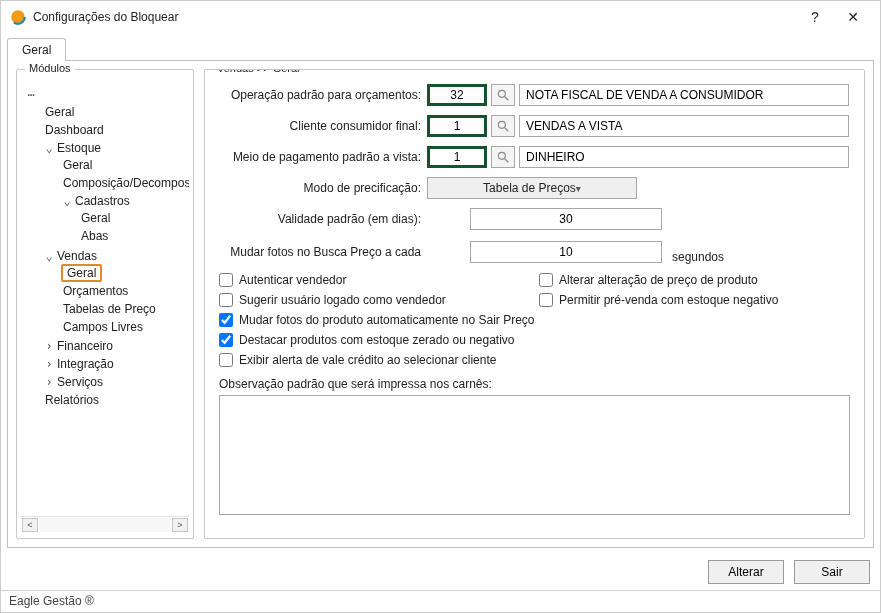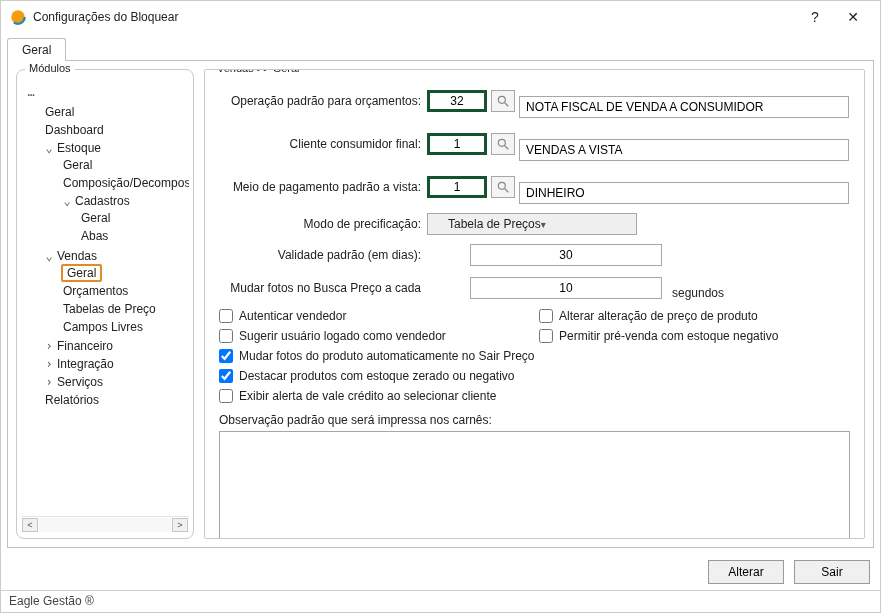--- a/index.html
+++ b/index.html
@@ -6,42 +6,42 @@
   body { margin: 0; background:#fff; color:#222; }
   .window { width:881px; height:613px; border:1px solid #ccc; display:flex; flex-direction:column; background:#fff;}
   .titlebar { display:flex; align-items:center; height:32px; padding:0 8px;}
   .titlebar .icon { width:18px; height:18px; margin-right:6px; }
   .titlebar .title { flex:1; font-size:12px;}
   .titlebar .ctl { width:38px; text-align:center; font-size:14px; cursor:pointer;}
   .tabstrip { margin:4px 6px 0 6px; }
   .tabstrip .tab { display:inline-block; padding:4px 14px; border:1px solid #bfbfbf; border-bottom:none; border-radius:3px 3px 0 0; background:#fff; position:relative; top:1px;}
   .outer-panel { flex:1; margin:0 6px 6px 6px; border:1px solid #bfbfbf; display:flex; padding:8px; gap:10px; overflow:hidden;}
   
-  .modules-box { width:178px; border:1px solid #c9c9c9; border-radius:8px; position:relative; padding:12px 4px 6px 4px; display:flex; flex-direction:column; }
+  .modules-box { width:178px; border:1px solid #c9c9c9; border-radius:2px; position:relative; padding:12px 4px 6px 4px; display:flex; flex-direction:column; }
   .modules-box > .legend { position:absolute; top:-8px; left:8px; background:#fff; padding:0 4px; font-size:11px; }
   .tree { flex:1; overflow:hidden; padding:4px 2px 4px 2px;}
   .tree ul { list-style:none; margin:0; padding-left:18px; }
   .tree > ul { padding-left:2px;}
   .tree li { white-space:nowrap; line-height:16px; padding:1px 0;}
   .tree .exp { display:inline-block; width:12px; text-align:center; color:#555; cursor:pointer; font-family:Consolas,monospace;}
   .tree .node { cursor:pointer; padding:0 2px;}
   .tree .selected { border:2px solid #e08a2a; border-radius:2px; padding:0 4px; background:#fffef9;}
   .hscroll { height:16px; display:flex; align-items:center; border-top:1px solid #e5e5e5; padding:0 1px;}
   .hscroll .arrow { width:16px; height:14px; border:1px solid #c5c5c5; background:#f1f1f1; text-align:center; line-height:12px; font-size:9px; color:#555; cursor:pointer;}
   .hscroll .track { flex:1; height:14px; background:#f7f7f7; margin:0 1px;}
   
   .details { flex:1; border:1px solid #c9c9c9; border-radius:2px; position:relative; padding:14px 14px 10px 14px; overflow:hidden;}
   .details > .legend { position:absolute; top:-8px; left:8px; background:#fff; padding:0 4px; font-size:11px; }
   .form-row { display:flex; align-items:center; margin-bottom:9px; }
   .form-row .lbl { width:208px; text-align:right; padding-right:6px; }
   .small-input { width:60px; height:22px; border:3px solid #14532d; text-align:center; }
   .lookup-btn { width:24px; height:22px; border:1px solid #a7a7a7; background:#f4f4f4; margin:0 4px; display:flex; align-items:center; justify-content:center; cursor:pointer;}
   .lookup-btn svg { width:14px; height:14px; }
-  .wide-input { flex:1; max-width:330px; height:22px; border:1px solid #a7a7a7; padding:0 6px;margin-top:12px;}
-  .combo { width:210px; height:22px; border:1px solid #a7a7a7; background:#efefef; display:flex; align-items:center; padding:0 20px; justify-content:flex-start; cursor:pointer;}
+  .wide-input { flex:1; max-width:330px; height:22px; border:1px solid #a7a7a7; padding:0 6px;}
+  .combo { width:210px; height:22px; border:1px solid #a7a7a7; background:#efefef; display:flex; align-items:center; padding:0 12px; justify-content:center; cursor:pointer;}
   .combo .chev { font-size:10px; color:#555;}
   .num-field { width:192px; height:22px; border:1px solid #a7a7a7; text-align:center;margin-left:43px;}
   .suffix { margin-left:10px;margin-top:11px; }
   .check-grid { display:flex; margin-top:4px;}
   .check-col { display:flex; flex-direction:column; gap:6px;}
   .check-col.left { width:320px;}
   .chk { display:flex; align-items:center; gap:6px;}
   .chk input { width:14px; height:14px; margin:0;}
   .obs-label { margin-top:10px; margin-bottom:4px;}
   .textarea { width:100%; height:120px; border:1px solid #a7a7a7; resize:none; padding:4px;}

